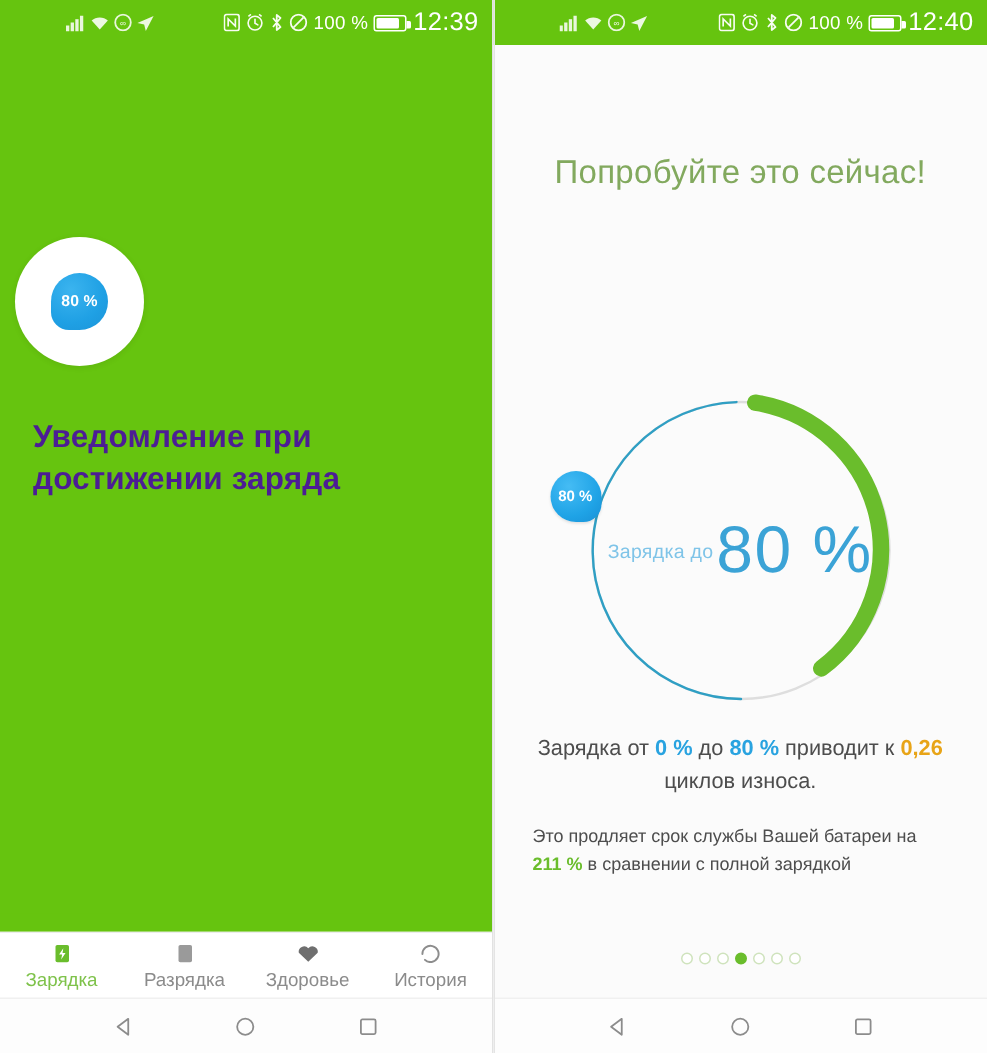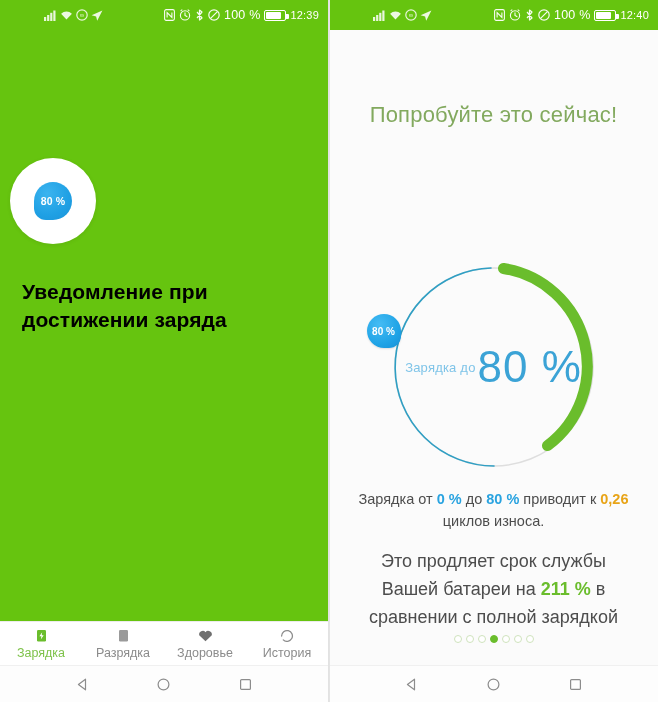--- a/index.html
+++ b/index.html
@@ -21,21 +21,21 @@
     display: flex; align-items: center;
     padding: 0 9px 0 0;
     color: #ffffff;
     font-size: 12px;
     position: relative; z-index: 6;
   }
   .sb-left { display:flex; align-items:center; gap:3px; margin-left: 44px; }
   .sb-right { display:flex; align-items:center; gap:4px; margin-left:auto; }
   .sb-ico { display:inline-flex; align-items:center; justify-content:center; opacity: .95; }
   .sb-txt { font-size: 12.5px; letter-spacing: .2px; white-space: nowrap; }
-  .sb-time { font-size: 11px; letter-spacing:.2px; }
+  .sb-time { font-size: 17px; letter-spacing:.2px; }
 
   
   .batt { width: 22px; height: 11px; border: 1.5px solid #fff; border-radius: 2px; position: relative; display:inline-block; }
   .batt::after { content:""; position:absolute; right:-3.5px; top:3px; width:2.5px; height:5px; background:#fff; border-radius:0 1px 1px 0; }
   .batt .fill { position:absolute; left:1px; top:1px; bottom:1px; width: 75%; background:#fff; border-radius:1px; }
 
   
   .left-body {
     position:absolute; top:30px; left:0; right:0; bottom:81px;
     background: #66c40f;
@@ -50,21 +50,21 @@
   }
   .hero-badge {
     width: 38px; height: 38px; border-radius: 50% 50% 50% 12px;
     background: radial-gradient(circle at 35% 30%, #3bb4ef 0%, #1fa0e4 60%, #1b93d8 100%);
     display:flex; align-items:center; justify-content:center;
     color:#fff; font-size: 10.5px; font-weight: 700; letter-spacing:.1px;
     transform: rotate(0deg);
   }
   .left-title {
     position:absolute; left:22px; right:18px; top: 248px;
-    color:#000000; font-size: 21px; line-height: 1.32; font-weight: 700;
+    color:#4c1d95; font-size: 21px; line-height: 1.32; font-weight: 700;
     letter-spacing: .1px;
   }
   .left-desc {
     position:absolute; left:22px; right:20px; top: 324px;
     color:#f2fbe6; font-size: 15.5px; line-height: 1.48; font-weight: 400;
   }
 
   
   .tabbar {
     position:absolute; left:0; right:0; bottom:37px; height: 44px;
@@ -112,22 +112,22 @@
     color:#fff; font-size: 10px; font-weight:700;
     transform: rotate(0deg);
     box-shadow: 0 1px 2px rgba(0,0,0,.12);
   }
 
   .r-info1 {
     position:absolute; top: 458px; left: 26px; right: 26px; text-align:center;
     font-size: 14.5px; line-height: 1.55; color:#4d4d4d;
   }
   .r-info2 {
-    position:absolute; top: 518px; left: 26px; right: 26px; text-align:center;
-    font-size: 18px; line-height: 1.55; color:#4d4d4d;
+    position:absolute; top: 518px; left: 26px; right: 26px; text-align:left;
+    font-size: 12px; line-height: 1.55; color:#4d4d4d;
   }
   .hl-blue { color:#29a3e0; font-weight:700; }
   .hl-orange { color:#e8a417; font-weight:700; }
   .hl-green { color:#6abd2c; font-weight:700; }
 
   .dots { position:absolute; bottom: 22px; left:0; right:0; display:flex; justify-content:center; gap:4px; }
   .dot { width: 8px; height: 8px; border-radius:50%; border: 1.4px solid #cfe3bd; background:#fff; }
   .dot.on { background:#6abd2c; border-color:#6abd2c; }
 
   

